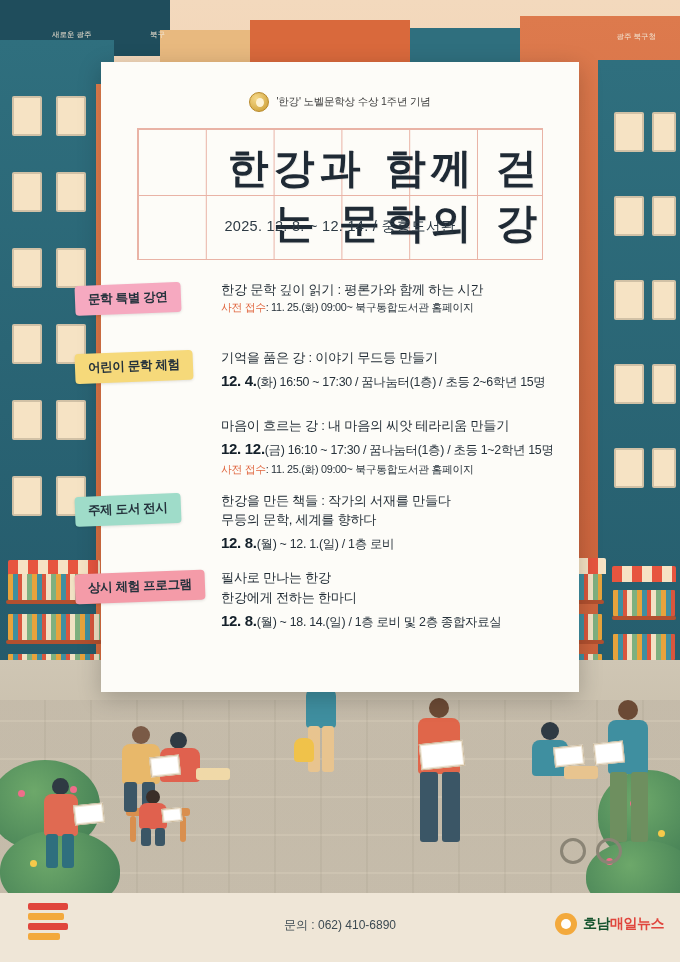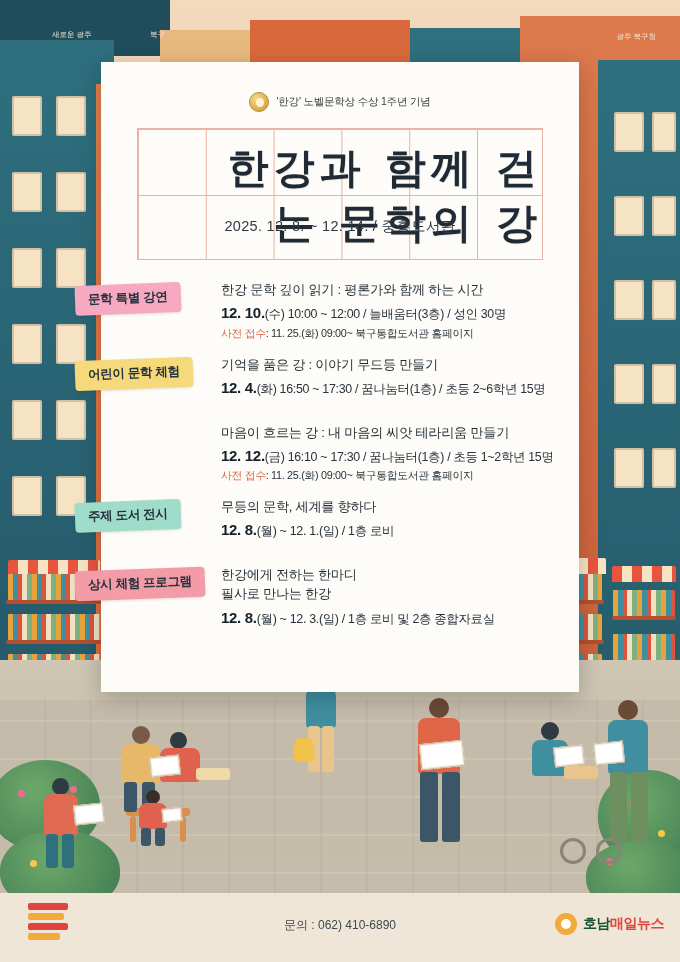--- a/index.html
+++ b/index.html
@@ -428,23 +428,20 @@
     </div>
 
     <div class="programs">
 
       <div class="prog-row">
         <div class="tag-wrap">
           <span class="tag c1">문학 특별 강연</span>
         </div>
         <div class="prog-body">
           <div class="prog-title">한강 문학 깊이 읽기 : 평론가와 함께 하는 시간</div>
-          <div class="prog-detail">
-            <span class="big">12. 10.</span><span>(수) 10:00 ~ 12:00 / 늘배움터(3층) / 성인 30명</span>
-          </div>
           <div class="prog-note">
             <span>사전 접수</span><span class="note-rest">: 11. 25.(화) 09:00~ 북구통합도서관 홈페이지</span>
           </div>
         </div>
       </div>
 
       <div class="prog-row">
         <div class="tag-wrap">
           <span class="tag c2">어린이 문학 체험</span>
         </div>
@@ -467,36 +464,37 @@
             <span>사전 접수</span><span class="note-rest">: 11. 25.(화) 09:00~ 북구통합도서관 홈페이지</span>
           </div>
         </div>
       </div>
 
       <div class="prog-row">
         <div class="tag-wrap">
           <span class="tag c3">주제 도서 전시</span>
         </div>
         <div class="prog-body">
+          <div class="prog-title">한강을 만든 책들 : 작가의 서재를 만들다</div>
           <div class="prog-title">무등의 문학, 세계를 향하다</div>
           <div class="prog-detail">
             <span class="big">12. 8.</span><span>(월) ~ 12. 1.(일) / 1층 로비</span>
           </div>
         </div>
       </div>
 
       <div class="prog-row">
         <div class="tag-wrap">
           <span class="tag c4">상시 체험 프로그램</span>
         </div>
         <div class="prog-body">
+          <div class="prog-title">필사로 만나는 한강</div>
           <div class="prog-title">한강에게 전하는 한마디</div>
-          <div class="prog-title">필사로 만나는 한강</div>
           <div class="prog-detail">
-            <span class="big">12. 8.</span><span>(월) ~ 12. 3.(일) / 1층 로비 및 2층 종합자료실</span>
+            <span class="big">12. 8.</span><span>(월) ~ 18. 14.(일) / 1층 로비 및 2층 종합자료실</span>
           </div>
         </div>
       </div>
 
     </div>
   </div>
 
   <div class="bg-bottombar"></div>
   <div class="footer">
 

